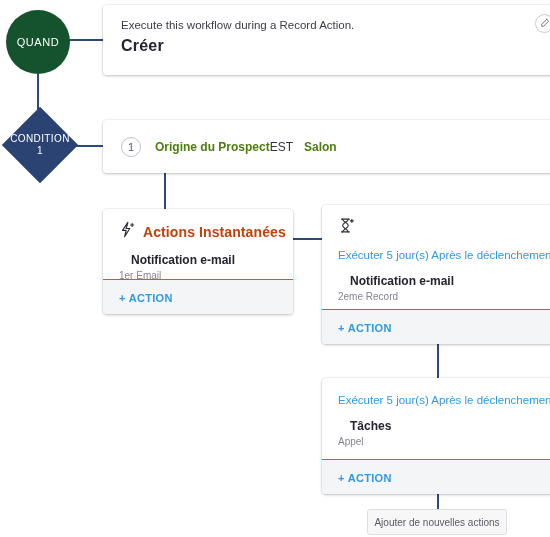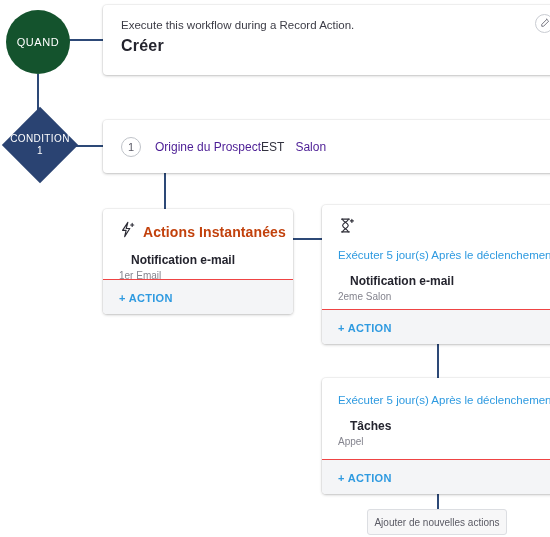--- a/index.html
+++ b/index.html
@@ -139,22 +139,22 @@
     align-items: center;
     justify-content: center;
     margin-right: 14px;
     flex: 0 0 auto;
   }
   .cond-text {
     font-size: 12px;
     white-space: nowrap;
   }
   .cond-field, .cond-value {
-    color: #4c1d95;
-    font-weight: normal;
+    color: #4d7c0f;
+    font-weight: bold;
   }
   .cond-op {
     color: #32323e;
     font-weight: normal;
   }
   .cond-value { margin-left: 11px; }
 
   
   .action-card { padding: 0; overflow: hidden; }
 
@@ -303,21 +303,21 @@
         <svg width="17" height="17" viewBox="0 0 24 24" fill="none" stroke="#2b2b35" stroke-width="1.6" stroke-linecap="round" stroke-linejoin="round">
           <path d="M5 3h11M5 21h11"></path>
           <path d="M6.5 3c0 4 8 5 8 9s-8 5-8 9"></path>
           <path d="M14.5 3c0 4-8 5-8 9s8 5 8 9"></path>
           <path d="M19.6 3.4v4.2M17.5 5.5h4.2"></path>
         </svg>
       </span>
     </div>
     <div class="schedule-text">Exécuter 5 jour(s) Après le déclenchement</div>
     <div class="item-title">Notification e-mail</div>
-    <div class="item-sub">2eme Salon</div>
+    <div class="item-sub">2eme Record</div>
   </div>
   <div class="card-footer">
     <span class="add-action">+ ACTION</span>
   </div>
 </div>
 
 <div class="card action-card" id="planned-card-2">
   <div class="card-body" style="padding-top:16px;">
     <div class="schedule-text">Exécuter 5 jour(s) Après le déclenchement</div>
     <div class="item-title">Tâches</div>

